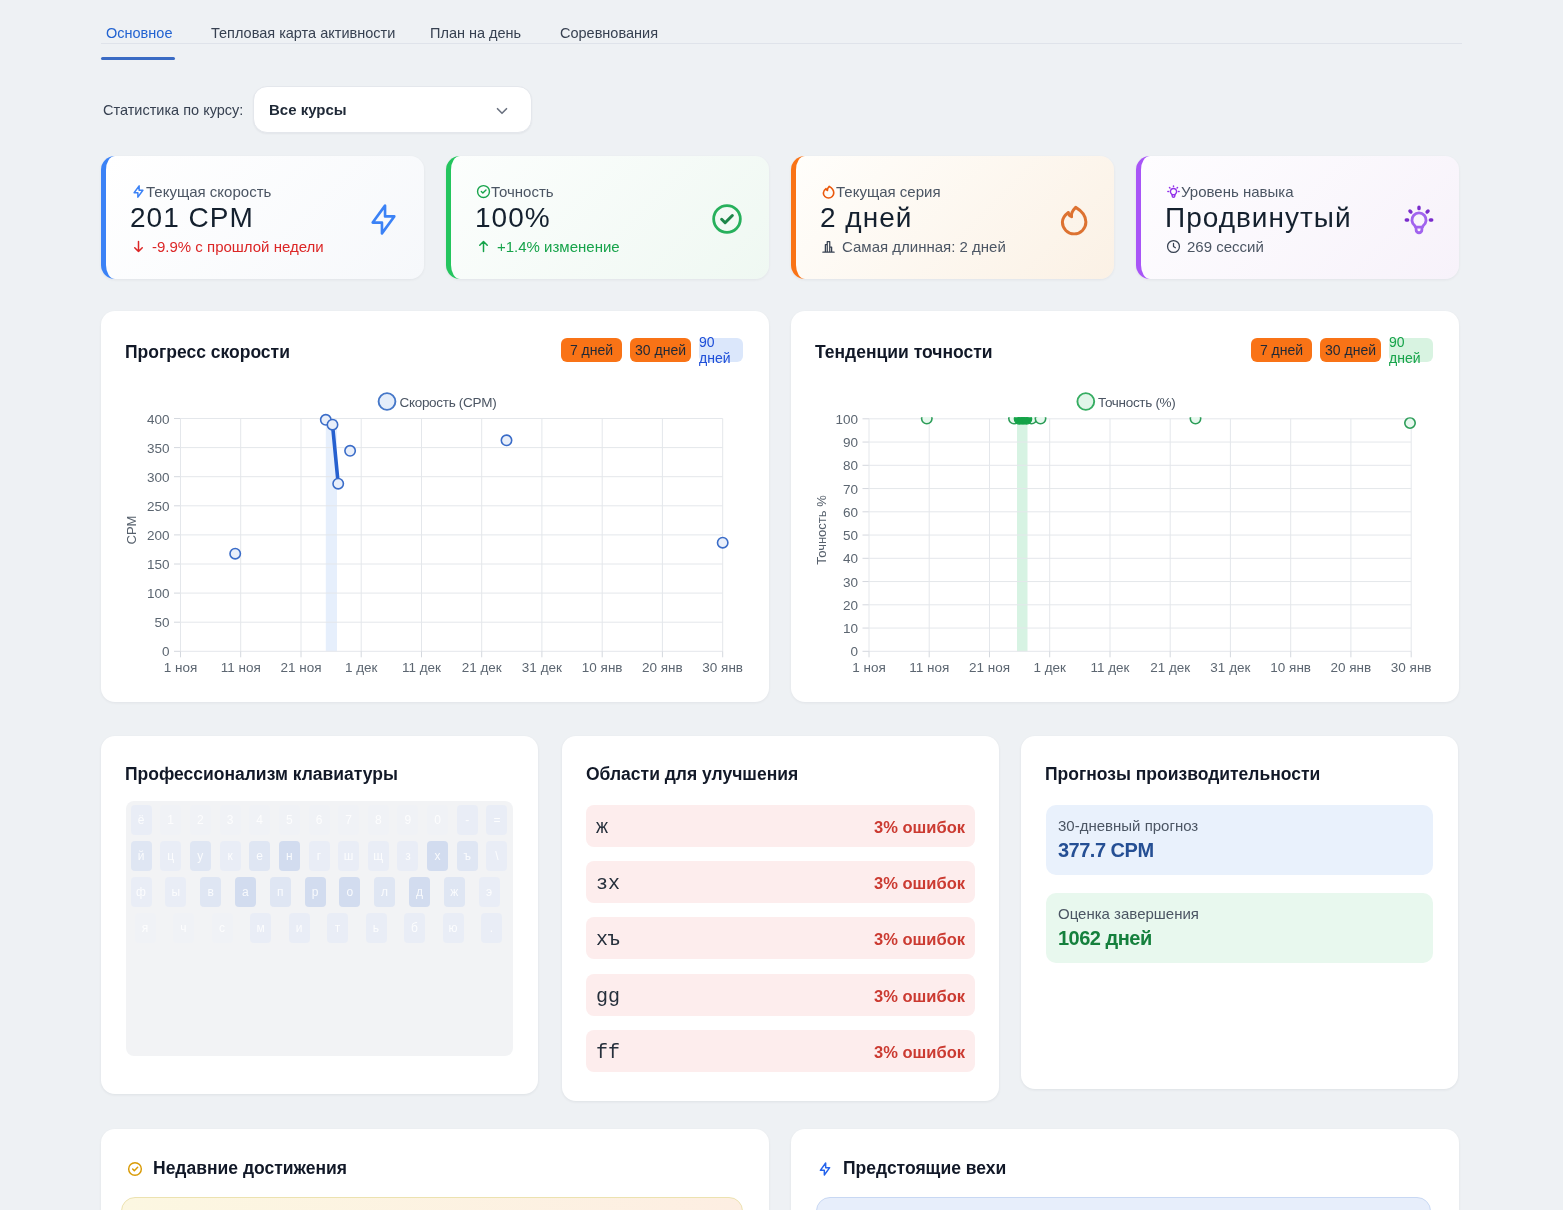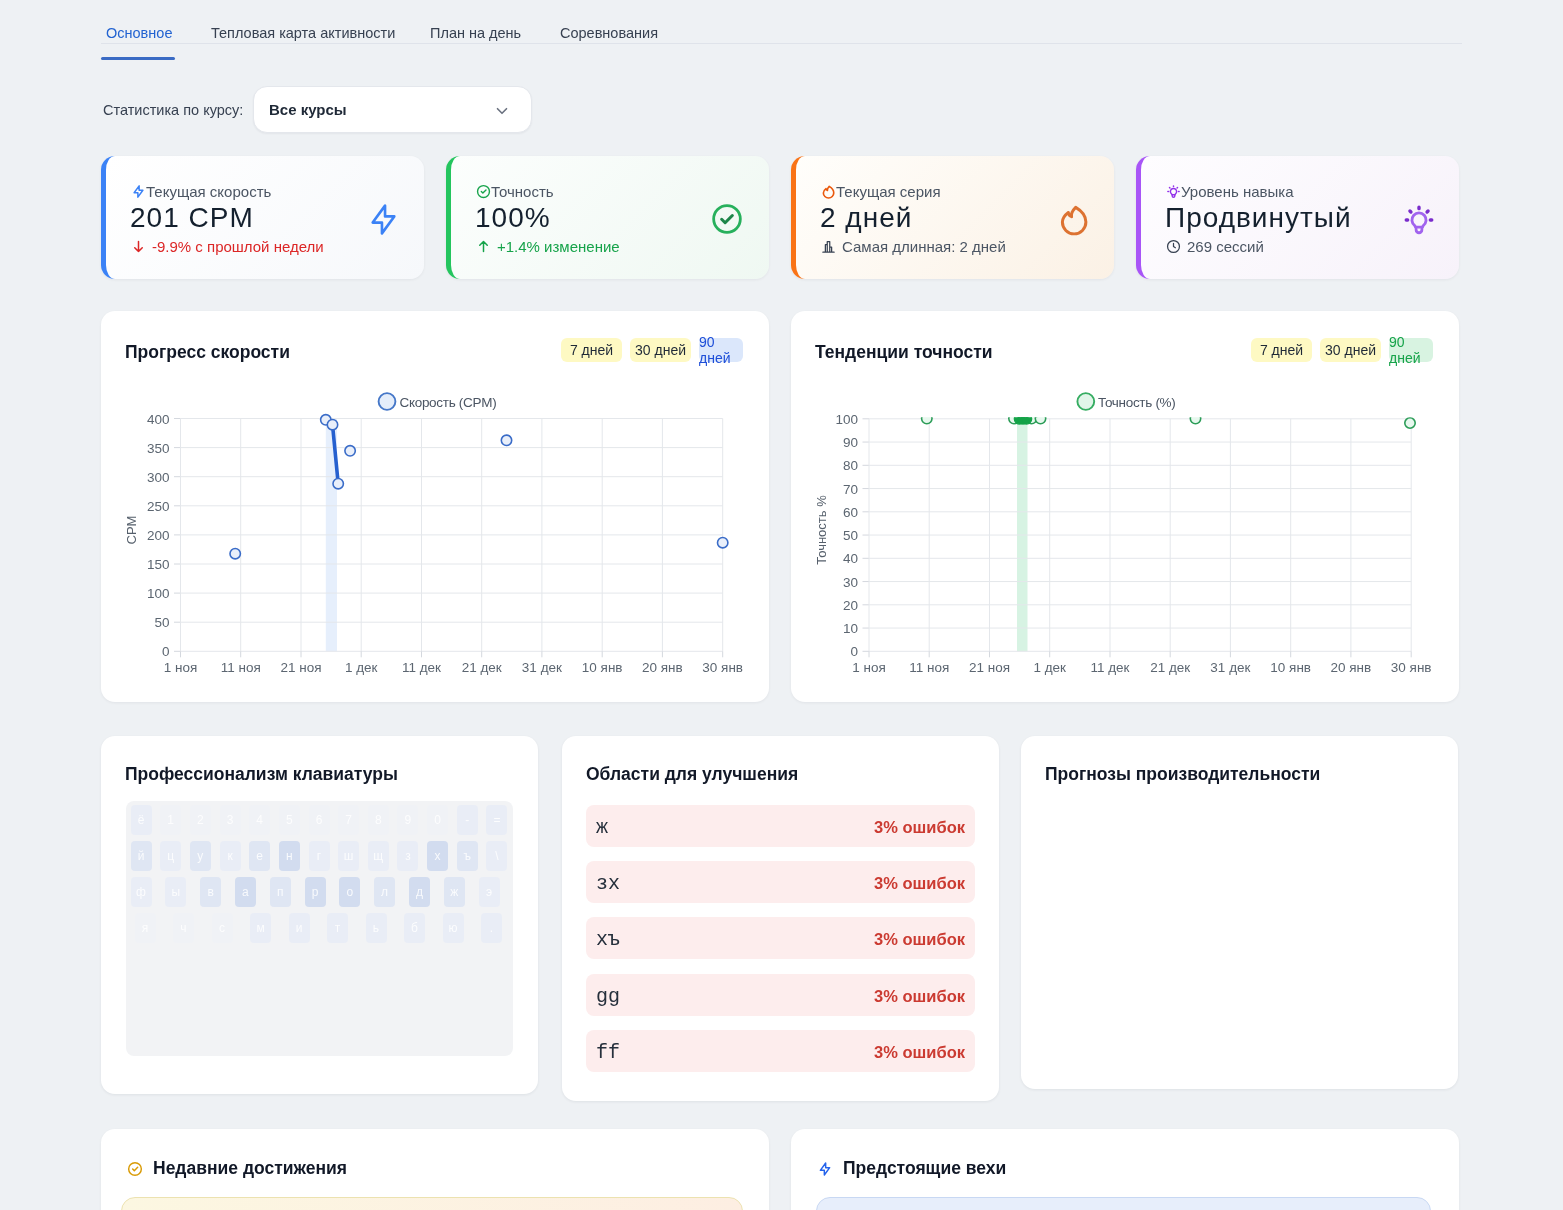--- a/index.html
+++ b/index.html
@@ -35,21 +35,21 @@
   .red { color:#dc2626; }
   .green { color:#16a34a; }
   .gray { color:#4b5563; }
 
   
   .chartcard { position:absolute; top:311px; width:668px; height:391px; background:#fff; border-radius:14px; box-shadow:0 1px 3px rgba(16,24,40,.06); }
   .chartcard.c1 { left:101px; }
   .chartcard.c2 { left:791px; }
   .ctitle { position:absolute; left:24px; top:31px; font-size:17.5px; font-weight:700; color:#111827; }
   .btns { position:absolute; top:27px; right:26px; display:flex; gap:8px; }
-  .btn { height:24px; border-radius:6px; background:#fef9c3; font-size:14px; color:#1f2937; display:flex; align-items:center; justify-content:center; }
+  .btn { height:24px; border-radius:6px; background:#f97316; font-size:14px; color:#1f2937; display:flex; align-items:center; justify-content:center; }
   .btn.w1 { width:61px; } .btn.w2 { width:61px; } .btn.w3 { width:44px; }
   .btn.act-blue { background:#dbe7fb; color:#1d4ed8; }
   .btn.act-green { background:#d8f3e1; color:#16a34a; }
 
   
   .kbcard { position:absolute; left:101px; top:736px; width:437px; height:358px; }
   .imprcard { position:absolute; left:562px; top:736px; width:437px; height:365px; }
   .predcard { position:absolute; left:1021px; top:736px; width:437px; height:353px; }
   .h2 { position:absolute; left:24px; top:28px; font-size:17.5px; font-weight:700; color:#111827; }
 
@@ -431,20 +431,28 @@
       <span class="r">3% ошибок</span>
     </div>
   <div class="imp-row" style="top:294px;">
       <span class="l">ff</span>
       <span class="r">3% ошибок</span>
     </div>
 </div>
 
 <div class="card predcard">
   <div class="h2">Прогнозы производительности</div>
+  <div class="pred-box" style="top:69px; background:#e9f1fc;">
+    <div class="lab">30-дневный прогноз</div>
+    <div class="v" style="color:#254f94;">377.7 CPM</div>
+  </div>
+  <div class="pred-box" style="top:157px; background:#e8f8ee;">
+    <div class="lab">Оценка завершения</div>
+    <div class="v" style="color:#15803d;">1062 дней</div>
+  </div>
 </div>
 
 <div class="b4 left">
   <div class="hdr">
     <svg class="ic" width="16" height="16" viewBox="0 0 24 24" fill="none" stroke="#d99b06" stroke-width="2.2" stroke-linecap="round" stroke-linejoin="round">
         <circle cx="12" cy="12" r="9.5"></circle>
         <path d="m8.5 12 2.5 2.5 5-5"></path>
       </svg>
     <span>Недавние достижения</span>
   </div>

